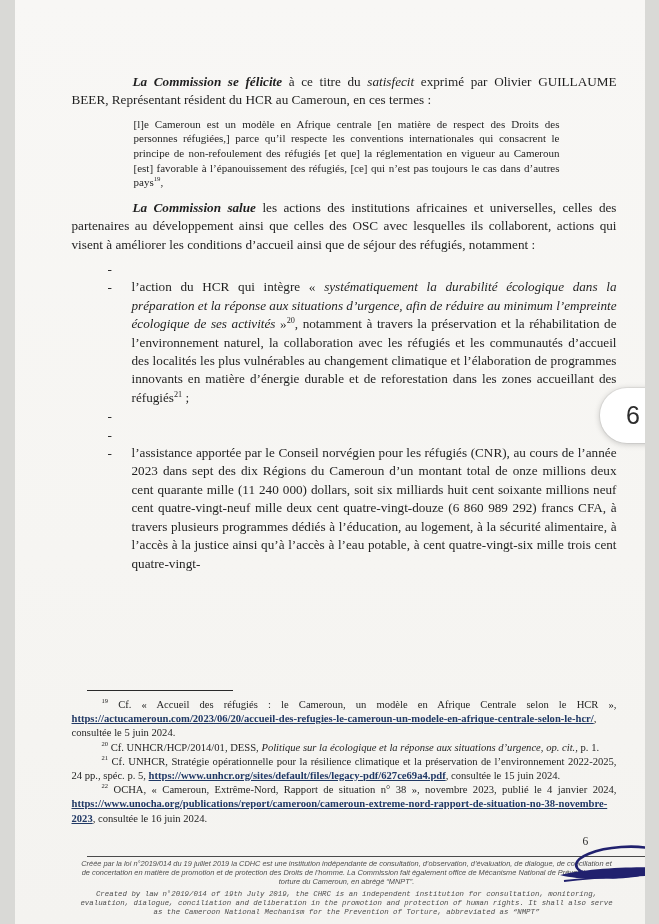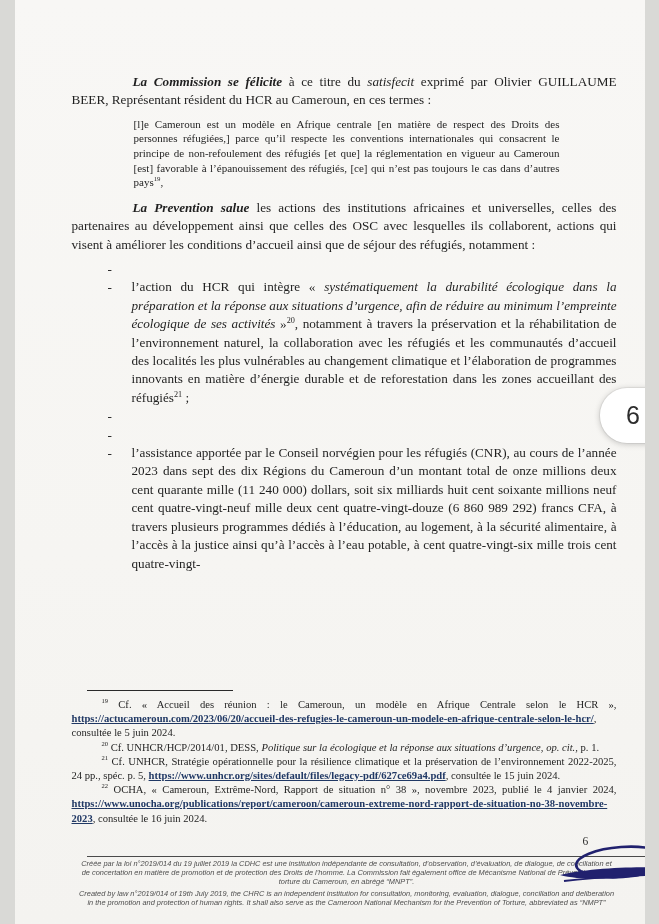--- a/index.html
+++ b/index.html
@@ -32,21 +32,21 @@
   .footnote{text-indent:30px;}
   
   .printed-page-num{position:absolute;left:568px;top:835px;font-size:11.5px;color:#2a2a2a;}
   .footer-rule{position:absolute;left:72px;top:856px;width:570px;height:0;border-top:1px solid #4a4a4a;}
   .footer{
     position:absolute;left:62px;top:860px;width:540px;text-align:center;
     font-family:"Liberation Sans", sans-serif;font-style:italic;
     font-size:7.4px;line-height:8.8px;color:#4e4e4e;
   }
   .footer p{margin:0 0 4px 0;}
-  .footer p:last-child{margin:0;}
+  .footer p:last-child{margin:0;font-family:Liberation Mono, monospace;}
   
   .signature{position:absolute;left:543px;top:842px;width:116px;height:52px;}
   
   .page-pill{
     position:absolute;left:585px;top:388px;width:67px;height:55px;
     background:#ffffff;border-radius:27px 14px 14px 27px;
     box-shadow:0 1px 6px rgba(0,0,0,0.22), 0 0 0 1px rgba(0,0,0,0.05);
     display:flex;align-items:center;justify-content:center;
     font-family:"Liberation Sans", sans-serif;font-size:25px;color:#2d2d2d;
   }
@@ -54,21 +54,21 @@
   .scan-edge{position:absolute;left:649px;top:0;width:1px;height:924px;background:rgba(100,100,100,0.14);}
 </style>
 </head>
 <body>
 
 <div class="page">
 
   <div id="doc-body">
       <div class="para"><span class="seg-bi">La Commission se félicite</span><span> à ce titre du </span><span class="seg-i">satisfecit</span><span> exprimé par Olivier GUILLAUME BEER, Représentant résident du HCR au Cameroun, en ces termes :</span></div>
       <div class="quote"><span>[l]e Cameroun est un modèle en Afrique centrale [en matière de respect des Droits des personnes réfugiées,] parce qu’il respecte les conventions internationales qui consacrent le principe de non-refoulement des réfugiés [et que] la réglementation en vigueur au Cameroun [est] favorable à l’épanouissement des réfugiés, [ce] qui n’est pas toujours le cas dans d’autres pays</span><sup>19</sup><span>,</span></div>
-      <div class="para"><span class="seg-bi">La Prevention salue</span><span> les actions des institutions africaines et universelles, celles des partenaires au développement ainsi que celles des OSC avec lesquelles ils collaborent, actions qui visent à améliorer les conditions d’accueil ainsi que de séjour des réfugiés, notamment :</span></div>
+      <div class="para"><span class="seg-bi">La Commission salue</span><span> les actions des institutions africaines et universelles, celles des partenaires au développement ainsi que celles des OSC avec lesquelles ils collaborent, actions qui visent à améliorer les conditions d’accueil ainsi que de séjour des réfugiés, notamment :</span></div>
       <div class="bullet">
         <span class="dash">-</span>
       </div>
       <div class="bullet">
         <span class="dash">-</span>
         <span class="bullet-text"><span>l’action du HCR qui intègre « </span><span class="seg-i">systématiquement la durabilité écologique dans la préparation et la réponse aux situations d’urgence, afin de réduire au minimum l’empreinte écologique de ses activités</span><span> »</span><sup>20</sup><span>, notamment à travers la préservation et la réhabilitation de l’environnement naturel, la collaboration avec les réfugiés et les communautés d’accueil des localités les plus vulnérables au changement climatique et l’élaboration de programmes innovants en matière d’énergie durable et de reforestation dans les zones accueillant des réfugiés</span><sup>21</sup><span> ;</span></span>
       </div>
       <div class="bullet">
         <span class="dash">-</span>
       </div>
@@ -76,21 +76,21 @@
         <span class="dash">-</span>
       </div>
       <div class="bullet">
         <span class="dash">-</span>
         <span class="bullet-text"><span>l’assistance apportée par le Conseil norvégien pour les réfugiés (CNR), au cours de l’année 2023 dans sept des dix Régions du Cameroun d’un montant total de onze millions deux cent quarante mille (11 240 000) dollars, soit six milliards huit cent soixante millions neuf cent quatre-vingt-neuf mille deux cent quatre-vingt-douze (6 860 989 292) francs CFA, à travers plusieurs programmes dédiés à l’éducation, au logement, à la sécurité alimentaire, à l’accès à la justice ainsi qu’à l’accès à l’eau potable, à cent quatre-vingt-six mille trois cent quatre-vingt-</span></span>
       </div>
     </div>
 
   <div class="fn-sep"></div>
   <div id="footnotes">
-      <div class="footnote"><sup>19</sup><span> Cf. « Accueil des réunion : le Cameroun, un modèle en Afrique Centrale selon le HCR », </span><span class="seg-link">https://actucameroun.com/2023/06/20/accueil-des-refugies-le-cameroun-un-modele-en-afrique-centrale-selon-le-hcr/</span><span>, consultée le 5 juin 2024.</span></div>
+      <div class="footnote"><sup>19</sup><span> Cf. « Accueil des réfugiés : le Cameroun, un modèle en Afrique Centrale selon le HCR », </span><span class="seg-link">https://actucameroun.com/2023/06/20/accueil-des-refugies-le-cameroun-un-modele-en-afrique-centrale-selon-le-hcr/</span><span>, consultée le 5 juin 2024.</span></div>
       <div class="footnote"><sup>20</sup><span> Cf. UNHCR/HCP/2014/01, DESS, </span><span class="seg-i">Politique sur la écologique et la réponse aux situations d’urgence</span><span>, </span><span class="seg-i">op. cit.</span><span>, p. 1.</span></div>
       <div class="footnote"><sup>21</sup><span> Cf. UNHCR, Stratégie opérationnelle pour la résilience climatique et la préservation de l’environnement 2022-2025, 24 pp., spéc. p. 5, </span><span class="seg-link">https://www.unhcr.org/sites/default/files/legacy-pdf/627ce69a4.pdf</span><span>, consultée le 15 juin 2024.</span></div>
       <div class="footnote"><sup>22</sup><span> OCHA, « Cameroun, Extrême-Nord, Rapport de situation n° 38 », novembre 2023, publié le 4 janvier 2024, </span><span class="seg-link">https://www.unocha.org/publications/report/cameroon/cameroun-extreme-nord-rapport-de-situation-no-38-novembre-2023</span><span>, consultée le 16 juin 2024.</span></div>
     </div>
 
   <div class="printed-page-num">6</div>
 
   <div class="footer-rule"></div>
   <div class="footer">
     <p>Créée par la loi n°2019/014 du 19 juillet 2019 la CDHC est une institution indépendante de consultation, d’observation, d’évaluation, de dialogue, de conciliation et de concertation en matière de promotion et de protection des Droits de l’homme. La Commission fait également office de Mécanisme National de Prévention de la torture du Cameroun, en abrégé “MNPT”.</p>

